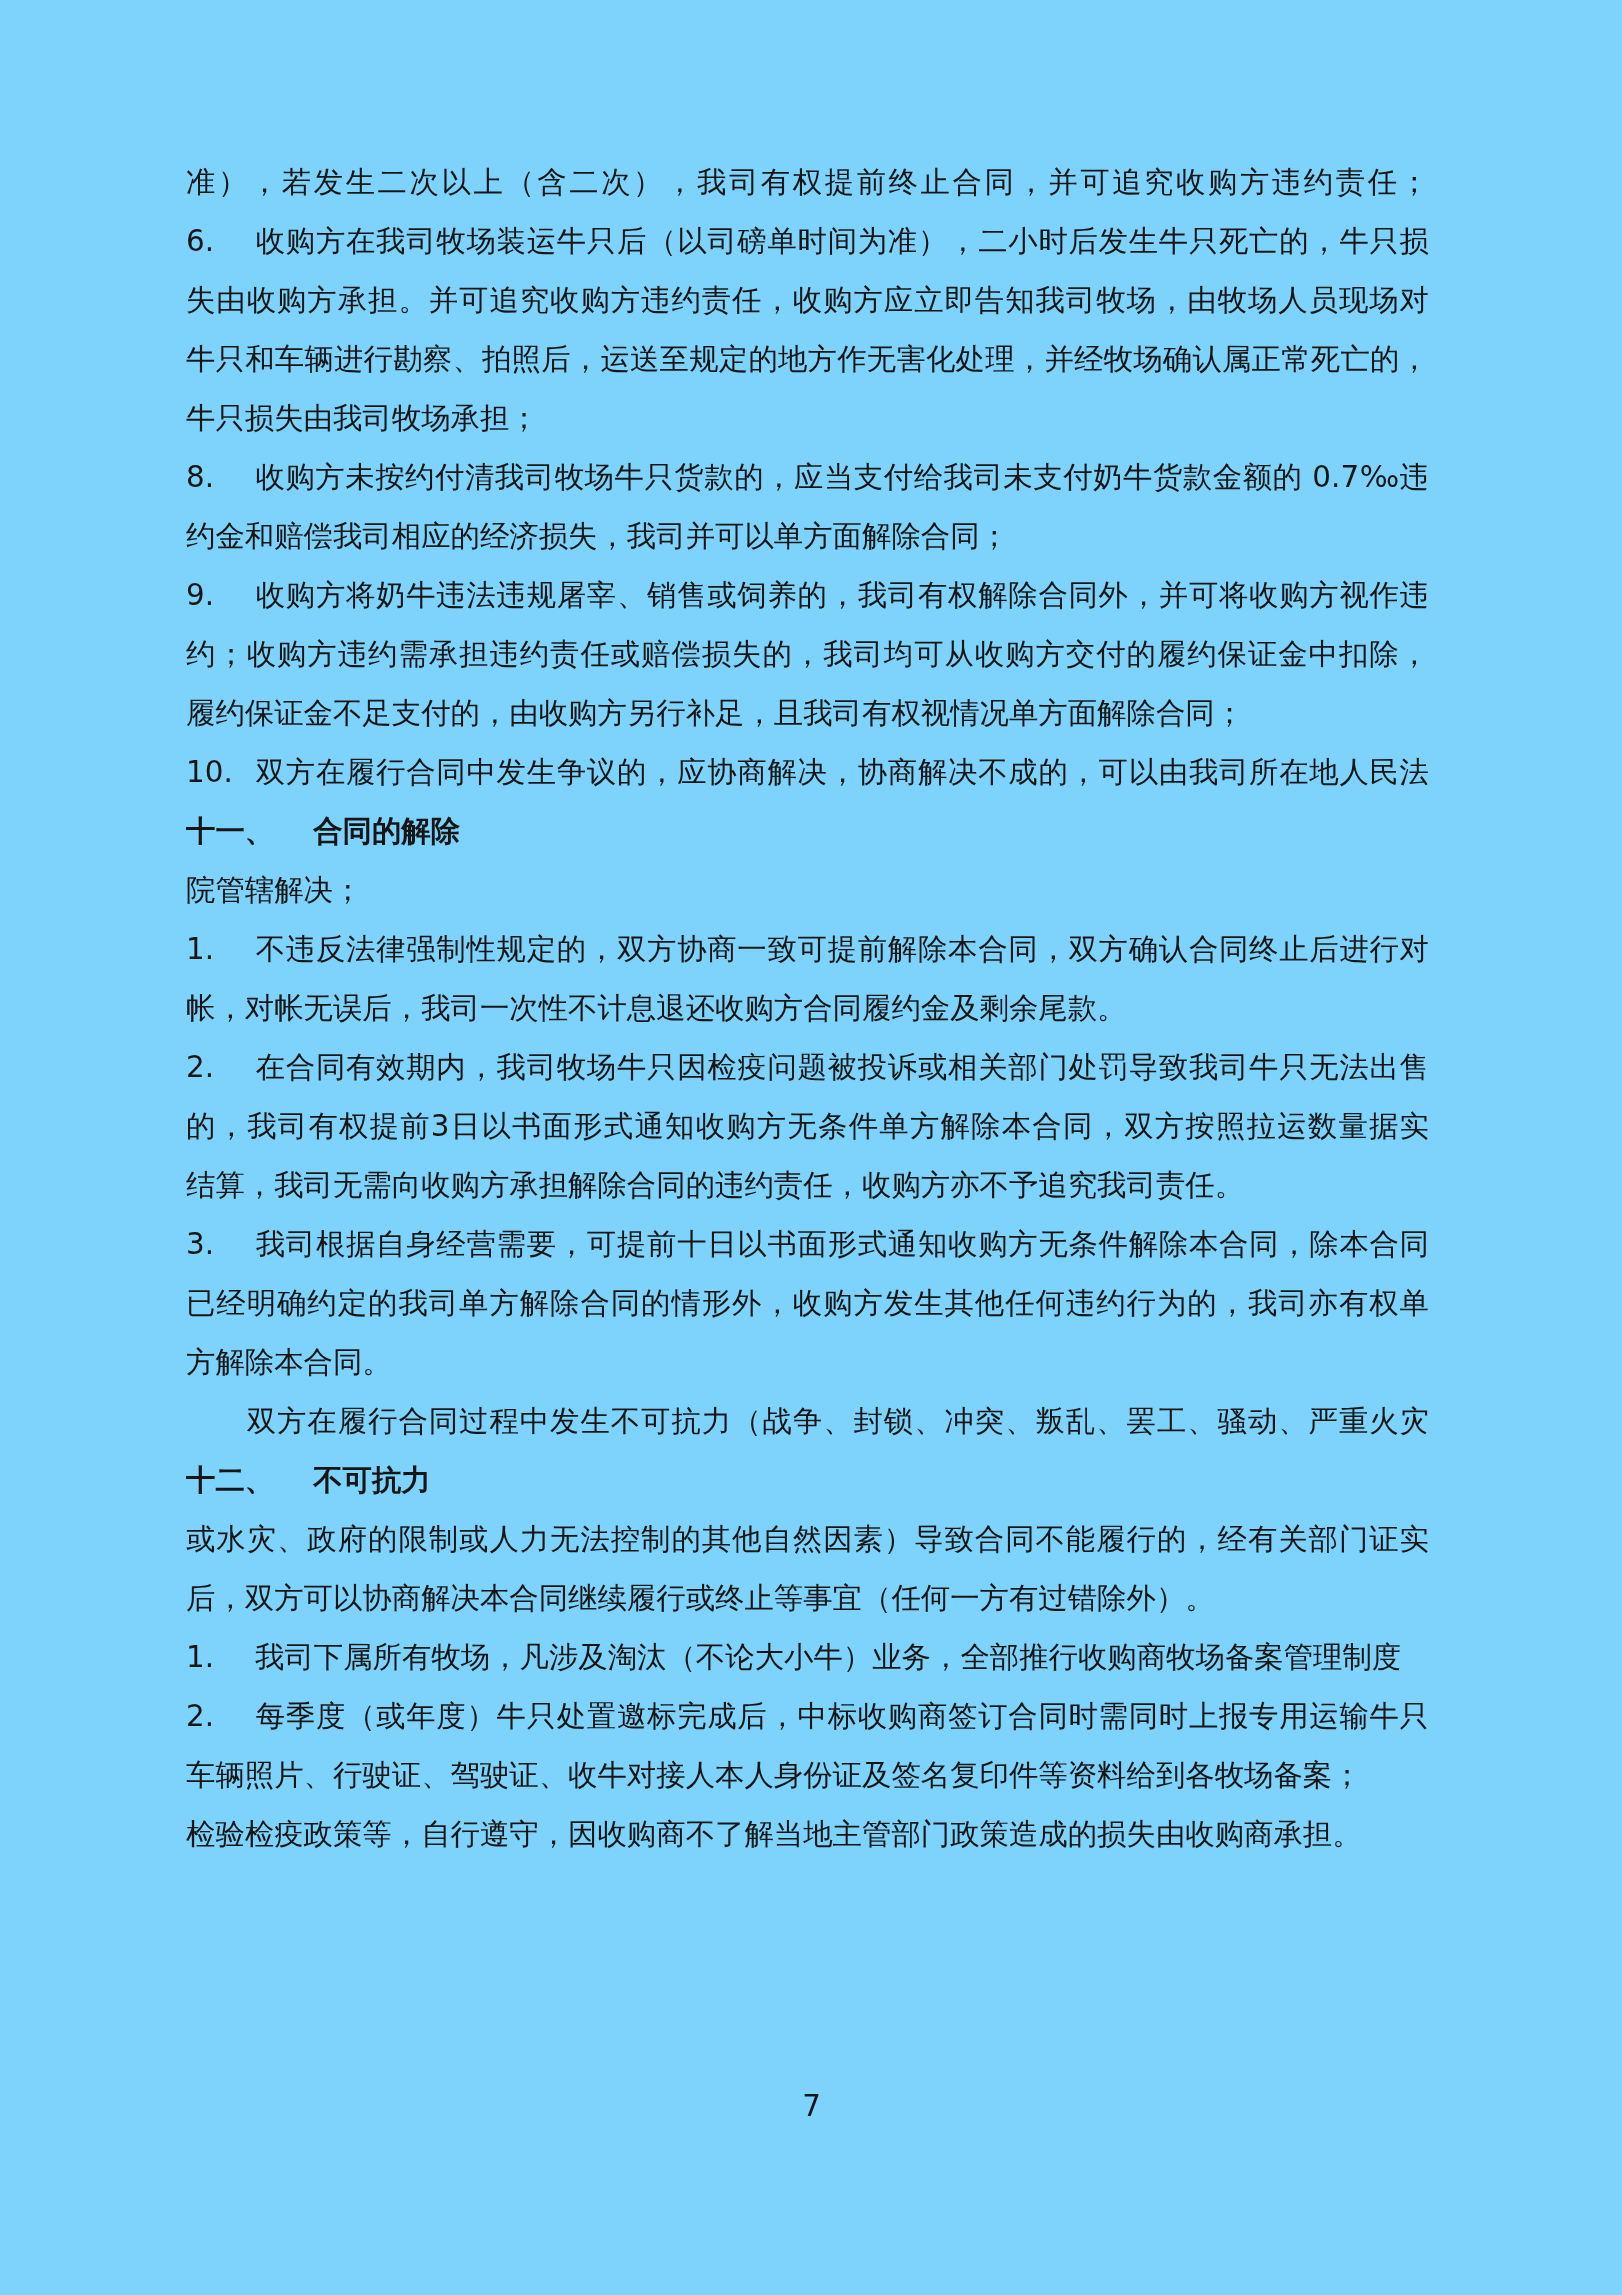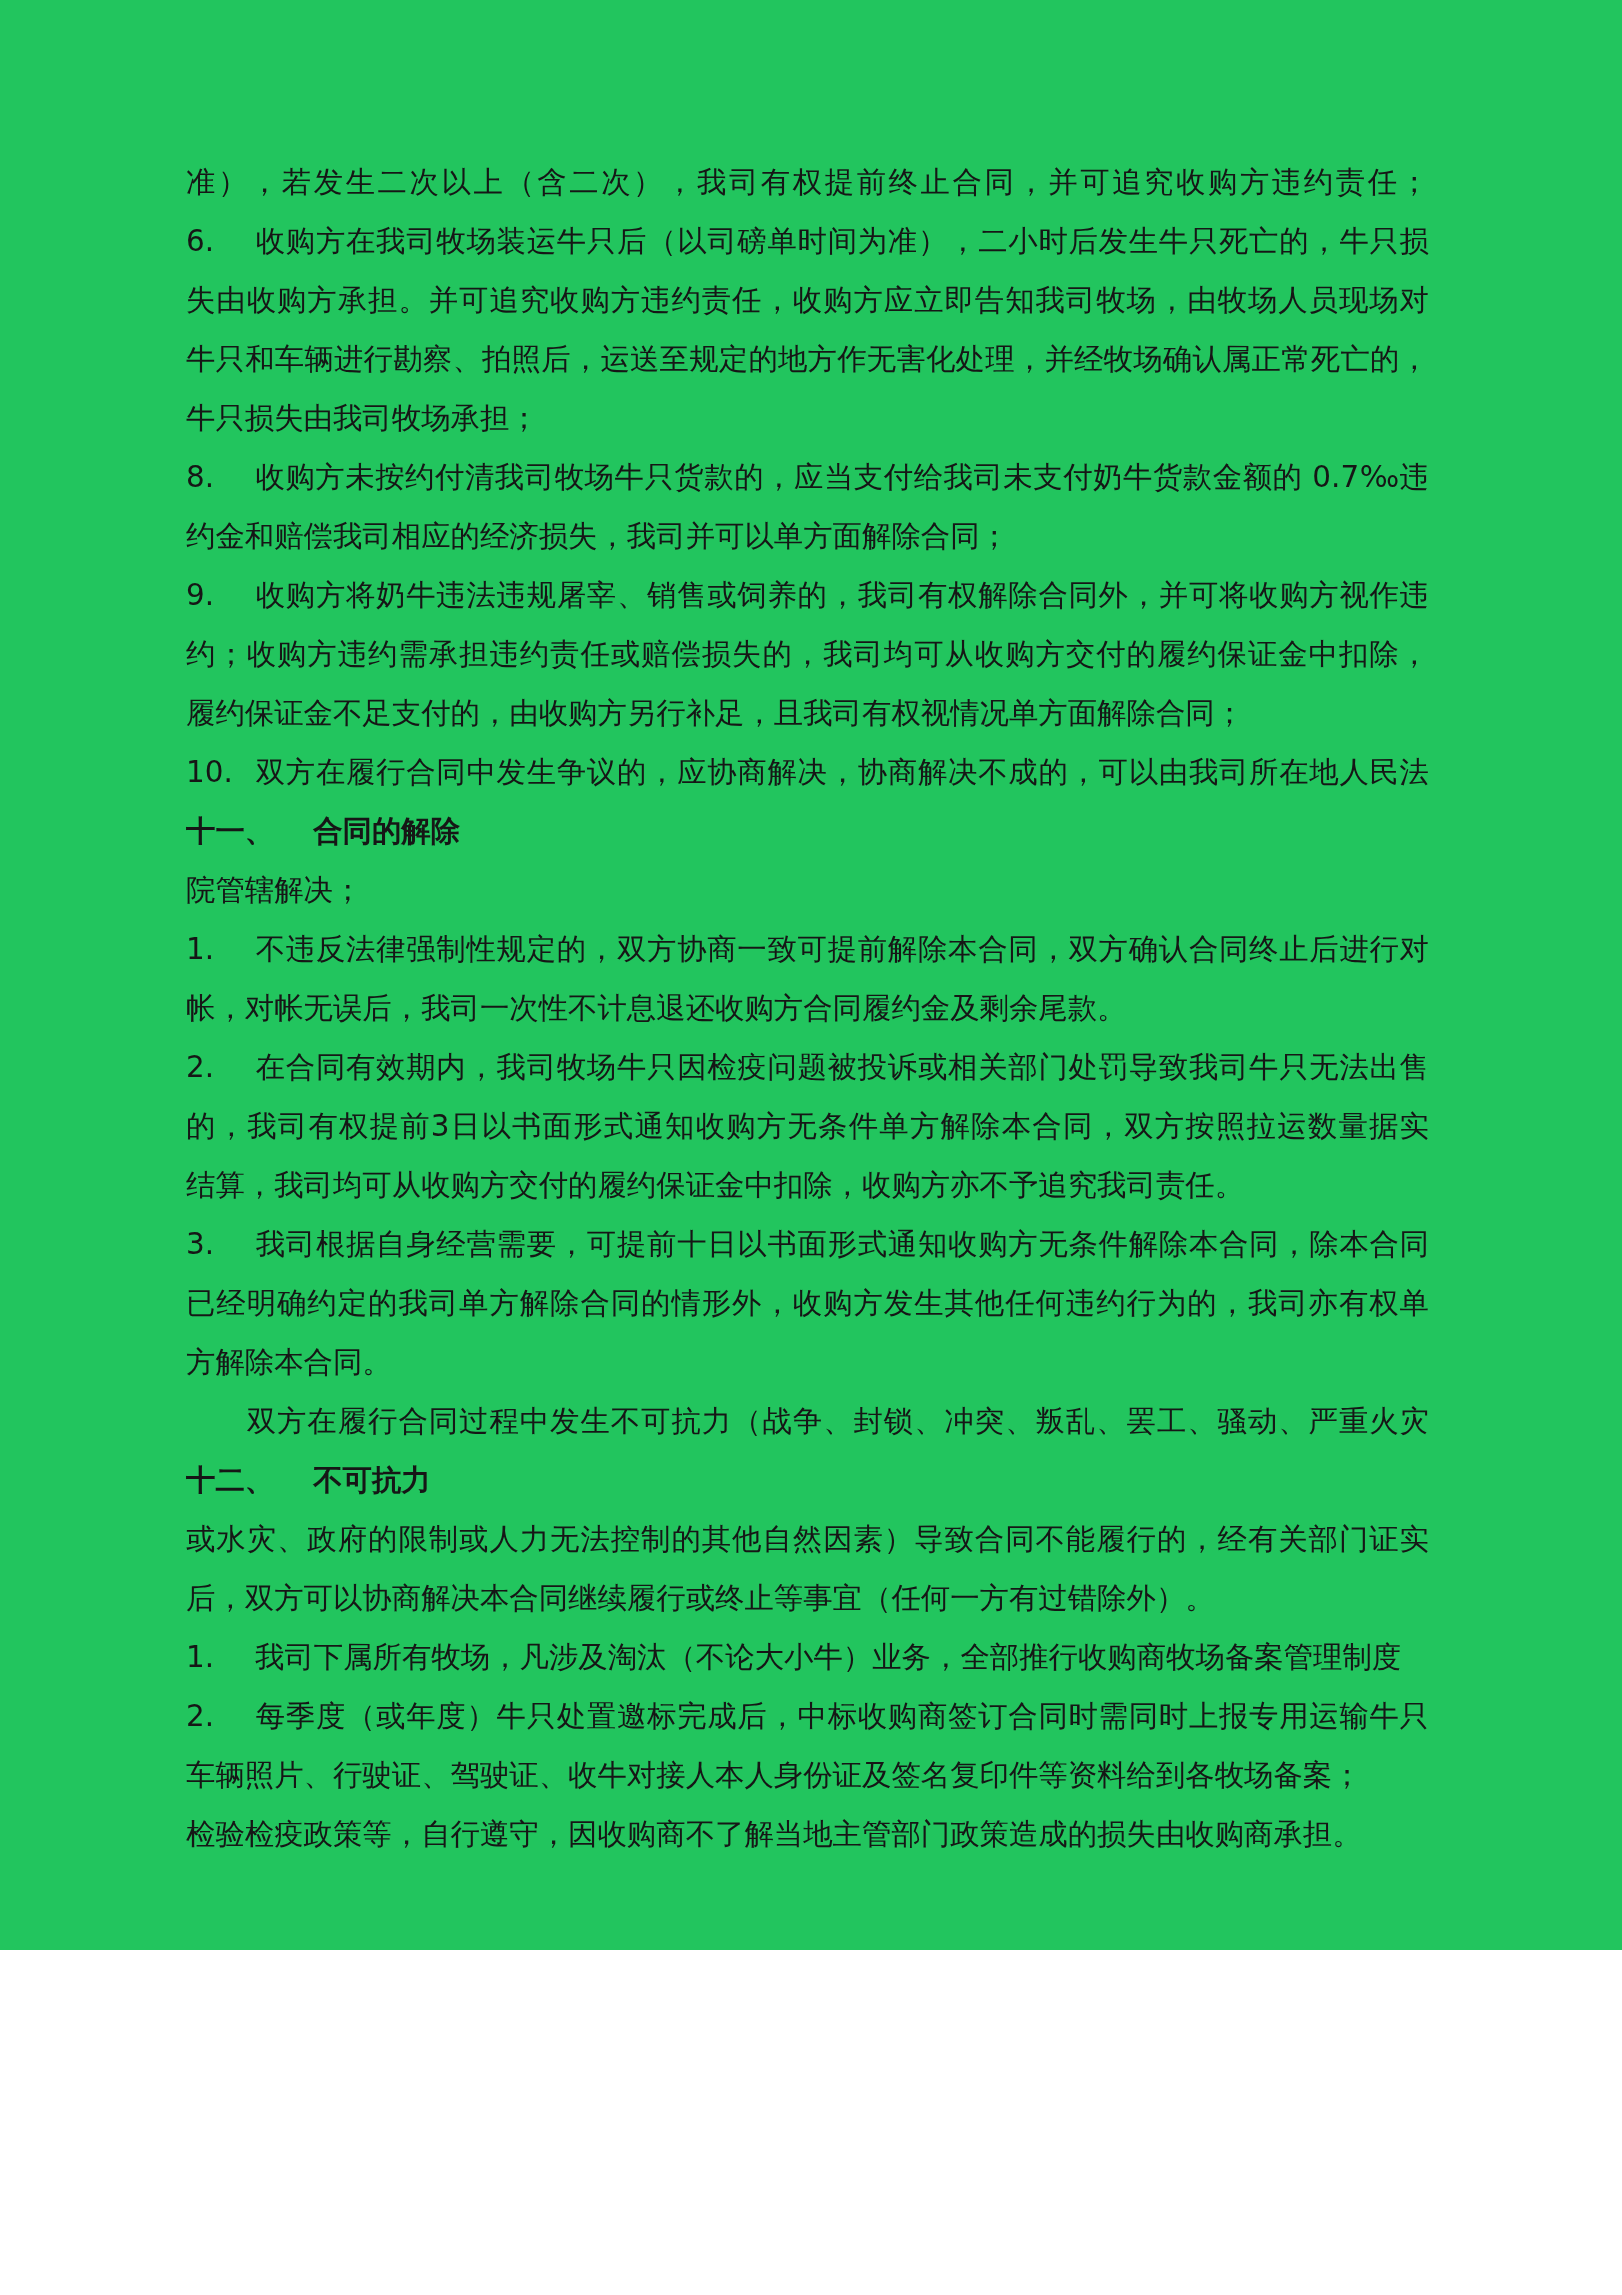--- a/index.html
+++ b/index.html
@@ -3,22 +3,22 @@
 <meta charset="utf-8">
 <style>
   html, body {
     margin: 0;
     padding: 0;
     background: #ffffff;
   }
   .page {
     position: relative;
     width: 1623px;
-    height: 1950px;
-    background: #22c55e;
+    height: 2295px;
+    background: #7dd3fc;
     overflow: hidden;
     font-family: "DejaVu Sans", "Liberation Sans", sans-serif;
     color: #161616;
   }
   .content {
     position: absolute;
     left: 186px;
     top: 153px;
     width: 1243px;
   }
@@ -69,21 +69,21 @@
       <div class="line flush"><span class="num">9.</span><span>收购方将奶牛违法违规屠宰、销售或饲养的，我司有权解除合同外，并可将收购方视作违</span></div>
       <div class="line flush"><span>约；收购方违约需承担违约责任或赔偿损失的，我司均可从收购方交付的履约保证金中扣除，</span></div>
       <div class="line end"><span>履约保证金不足支付的，由收购方另行补足，且我司有权视情况单方面解除合同；</span></div>
       <div class="line flush"><span class="num">10.</span><span>双方在履行合同中发生争议的，应协商解决，协商解决不成的，可以由我司所在地人民法</span></div>
       <div class="line heading end"><span class="hnum">十一、</span><span>合同的解除</span></div>
       <div class="line end"><span>院管辖解决；</span></div>
       <div class="line flush"><span class="num">1.</span><span>不违反法律强制性规定的，双方协商一致可提前解除本合同，双方确认合同终止后进行对</span></div>
       <div class="line end"><span>帐，对帐无误后，我司一次性不计息退还收购方合同履约金及剩余尾款。</span></div>
       <div class="line flush"><span class="num">2.</span><span>在合同有效期内，我司牧场牛只因检疫问题被投诉或相关部门处罚导致我司牛只无法出售</span></div>
       <div class="line flush"><span>的，我司有权提前3日以书面形式通知收购方无条件单方解除本合同，双方按照拉运数量据实</span></div>
-      <div class="line end"><span>结算，我司均可从收购方交付的履约保证金中扣除，收购方亦不予追究我司责任。</span></div>
+      <div class="line end"><span>结算，我司无需向收购方承担解除合同的违约责任，收购方亦不予追究我司责任。</span></div>
       <div class="line flush"><span class="num">3.</span><span>我司根据自身经营需要，可提前十日以书面形式通知收购方无条件解除本合同，除本合同</span></div>
       <div class="line flush"><span>已经明确约定的我司单方解除合同的情形外，收购方发生其他任何违约行为的，我司亦有权单</span></div>
       <div class="line end"><span>方解除本合同。</span></div>
       <div class="line flush"><span>　　双方在履行合同过程中发生不可抗力（战争、封锁、冲突、叛乱、罢工、骚动、严重火灾</span></div>
       <div class="line heading end"><span class="hnum">十二、</span><span>不可抗力</span></div>
       <div class="line flush"><span>或水灾、政府的限制或人力无法控制的其他自然因素）导致合同不能履行的，经有关部门证实</span></div>
       <div class="line end"><span>后，双方可以协商解决本合同继续履行或终止等事宜（任何一方有过错除外）。</span></div>
       <div class="line end"><span class="num">1.</span><span>我司下属所有牧场，凡涉及淘汰（不论大小牛）业务，全部推行收购商牧场备案管理制度</span></div>
       <div class="line flush"><span class="num">2.</span><span>每季度（或年度）牛只处置邀标完成后，中标收购商签订合同时需同时上报专用运输牛只</span></div>
       <div class="line end"><span>车辆照片、行驶证、驾驶证、收牛对接人本人身份证及签名复印件等资料给到各牧场备案；</span></div>

